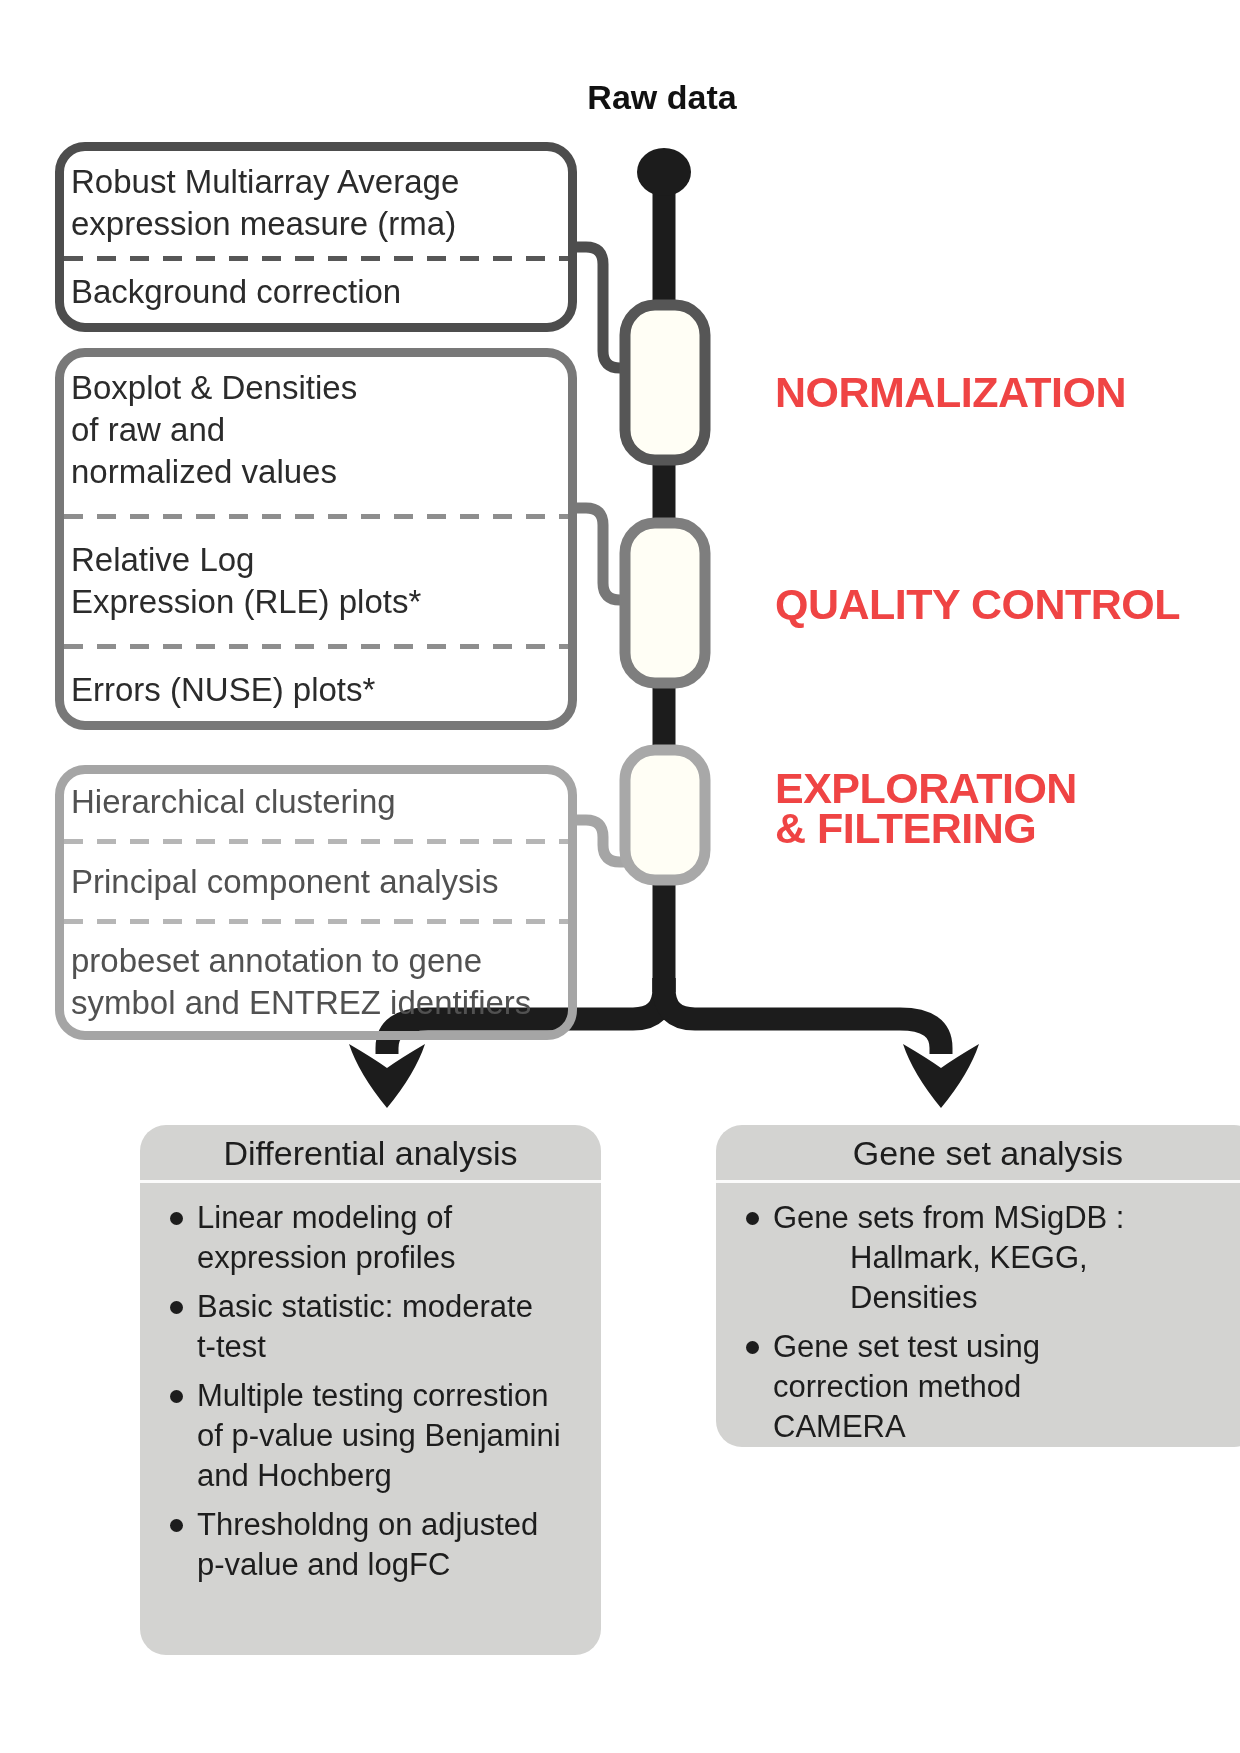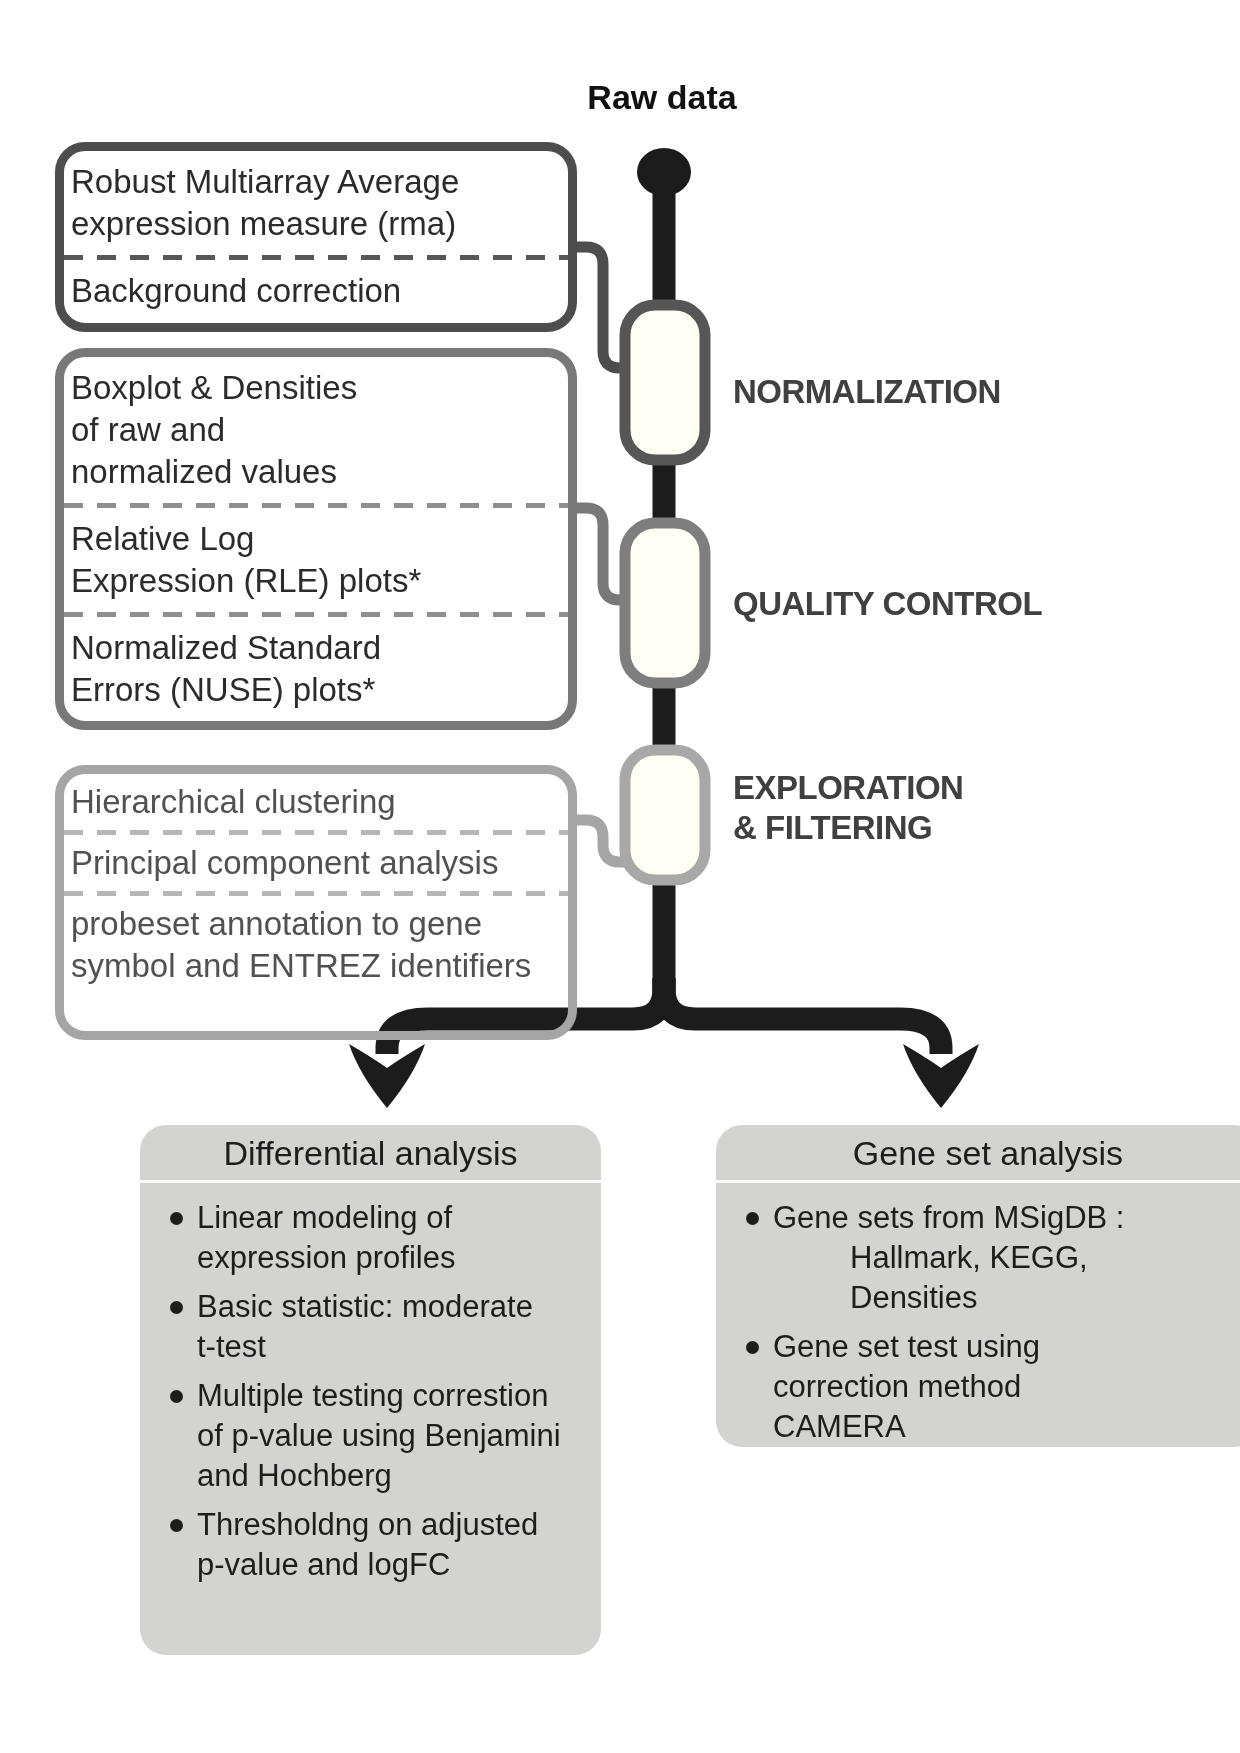--- a/index.html
+++ b/index.html
@@ -32,33 +32,33 @@
   .head{fill:var(--ink);}
   .pill{fill:var(--pill_fill);stroke-width:11px;}
   .p1{stroke:#565656;}
   .p2{stroke:#7e7e7e;}
   .p3{stroke:#a8a8a8;}
 
   .rawdata{position:absolute;left:557px;top:78px;width:210px;text-align:center;
     font-size:34px;font-weight:bold;color:#111;letter-spacing:0px;}
 
   .box{position:absolute;left:55px;width:522px;border-radius:30px;
-    display:flex;flex-direction:column;justify-content:flex-start;
+    display:flex;flex-direction:column;justify-content:space-between;
     font-size:33px;line-height:42px;color:var(--box_text);}
   .box1{top:142px;height:190px;border:9px solid var(--box1_border);}
   .box2{top:348px;height:382px;border:9px solid var(--box2_border);}
   .box3{top:765px;height:275px;border:9px solid var(--box3_border);color:var(--box3_text);}
   .sect{padding:10px 4px 10px 7px;}
   .box3 .sect{padding:7px 4px 7px 7px;}
   .divider{height:5px;flex:none;}
   .d1{background:repeating-linear-gradient(90deg,var(--dash1) 0 19px,transparent 19px 33px);}
   .d2{background:repeating-linear-gradient(90deg,var(--dash2) 0 19px,transparent 19px 33px);}
   .d3{background:repeating-linear-gradient(90deg,var(--dash3) 0 19px,transparent 19px 33px);}
 
-  .stage{position:absolute;left:733px;font-size:33px;font-weight:bold;color:#404040;
+  .stage{position:absolute;left:775px;font-size:43px;font-weight:bold;color:#ef4444;
     line-height:40px;letter-spacing:-0.5px;}
   .stage1{top:372px;}
   .stage2{top:584px;}
   .stage3{top:768px;}
 
   .panel{position:absolute;top:1125px;background:var(--panel_bg);border-radius:26px;color:#1d1d1d;}
   .panel-diff{left:140px;width:461px;height:530px;}
   .panel-gene{left:716px;width:544px;height:322px;}
   .panel-title{height:55px;line-height:57px;text-align:center;font-size:34px;}
   .panel-sep{height:3px;background:var(--panel_divider);}
@@ -112,21 +112,20 @@
       <div>of raw and</div>
       <div>normalized values</div>
     </div>
     <div class="divider d2"></div>
     <div class="sect">
       <div>Relative Log</div>
       <div>Expression (RLE) plots*</div>
     </div>
     <div class="divider d2"></div>
     <div class="sect">
-      <div>Normalized Standard</div>
       <div>Errors (NUSE) plots*</div>
     </div>
   </div>
 
   <div class="box box3">
     <div class="sect">
       <div>Hierarchical clustering</div>
     </div>
     <div class="divider d3"></div>
     <div class="sect">

